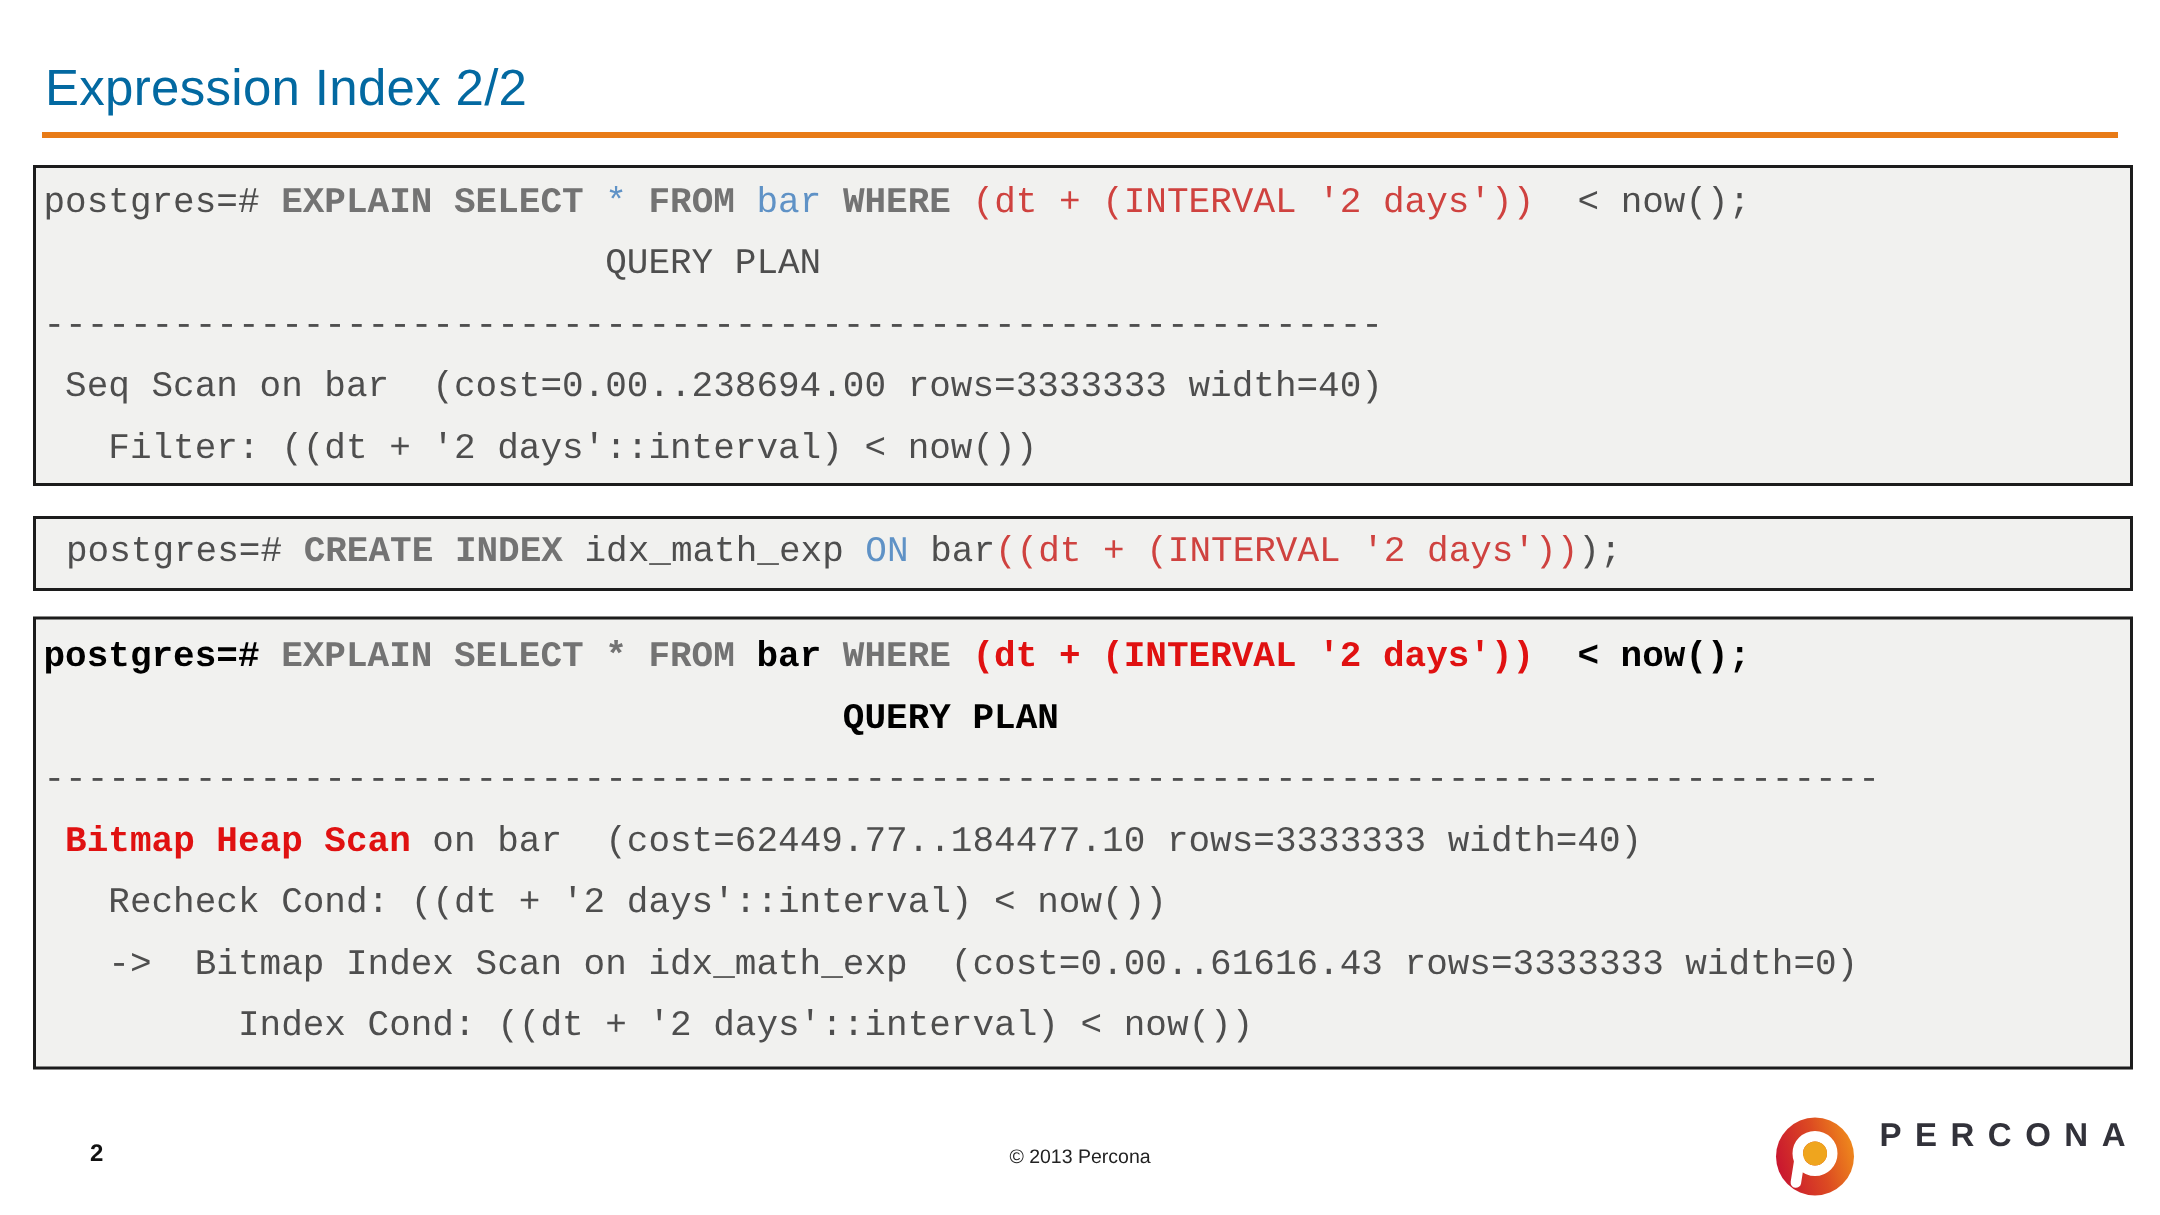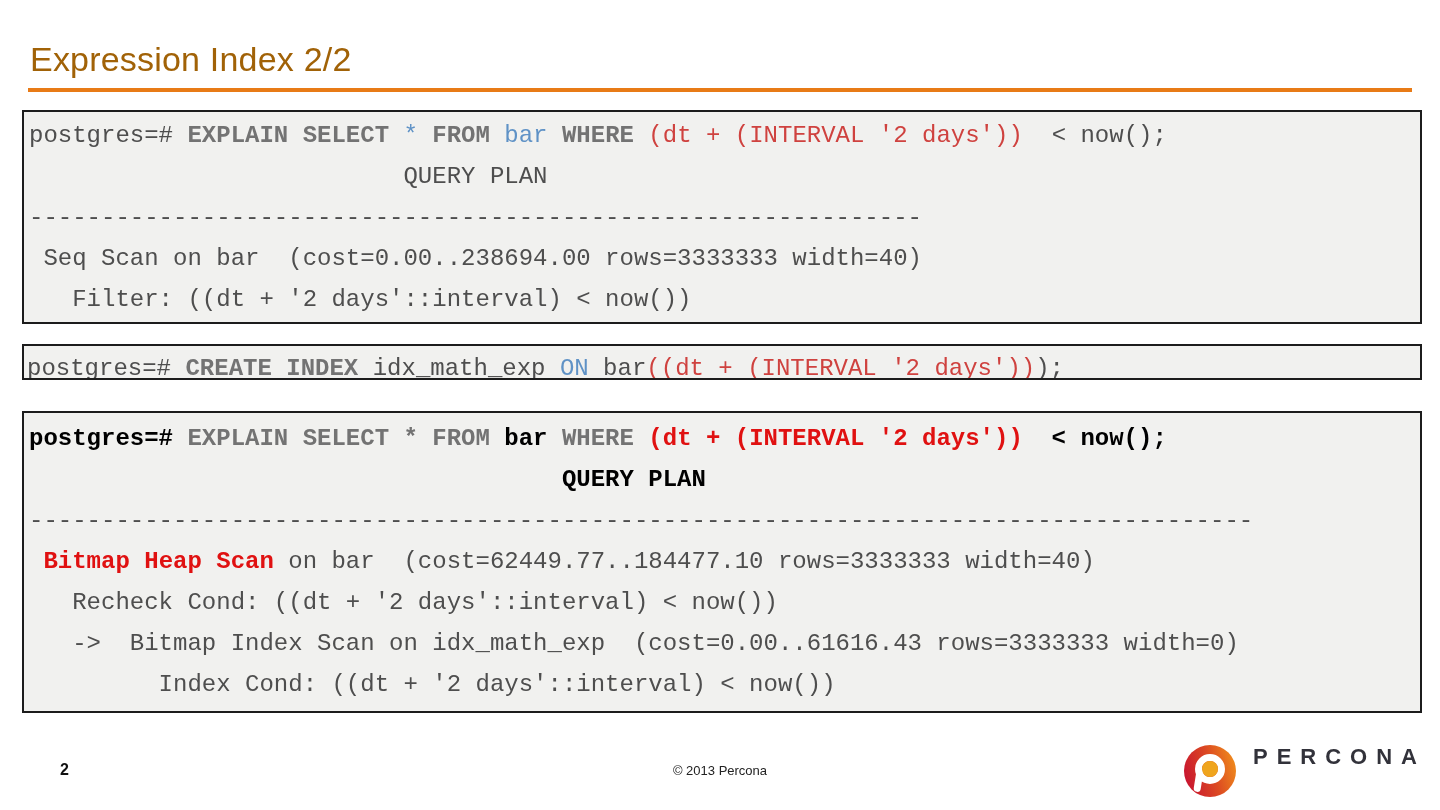--- a/index.html
+++ b/index.html
@@ -18,21 +18,21 @@
     width: 1440px;
     height: 810px;
     background: #ffffff;
   }
   .title {
     position: absolute;
     left: 30px;
     top: 40px;
     font-size: 34px;
     font-weight: 400;
-    color: #a16207;
+    color: #0369a1;
     letter-spacing: 0.2px;
   }
   .accent-rule {
     position: absolute;
     left: 28px;
     top: 88px;
     width: 1384px;
     height: 4px;
     background: #E87B17;
   }
@@ -46,21 +46,21 @@
     font-family: "Liberation Mono", "DejaVu Sans Mono", monospace;
     font-size: 24px;
     white-space: pre;
     overflow: hidden;
   }
   .codebox .code-line {
     height: 41px;
     line-height: 41px;
   }
   #box1 { top: 110px; height: 214px; padding: 3px 5px; }
-  #box2 { top: 344px; height: 36px;  padding: 2px 3px; }
+  #box2 { top: 344px; height: 50px;  padding: 2px 20px; }
   #box3 { top: 411px; height: 302px; padding: 5px 5px; }
 
   
   .s-g { color: #4e4e4e; }                       
   .s-k { color: #737373; font-weight: bold; }    
   .s-b { color: #5f92c6; }                       
   .s-r { color: #cf423f; }                       
   .s-K { color: #000000; font-weight: bold; }    
   .s-R { color: #e01111; font-weight: bold; }    
 

